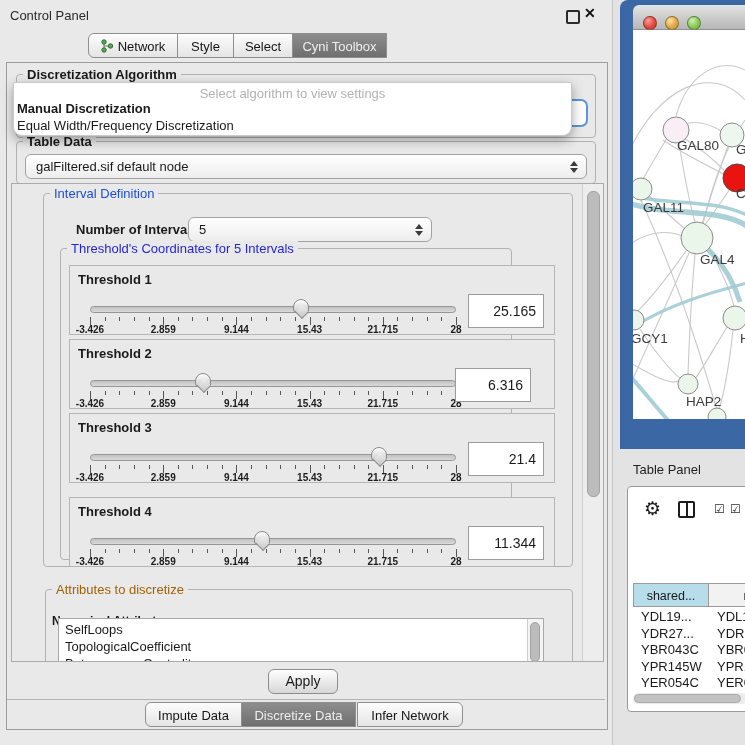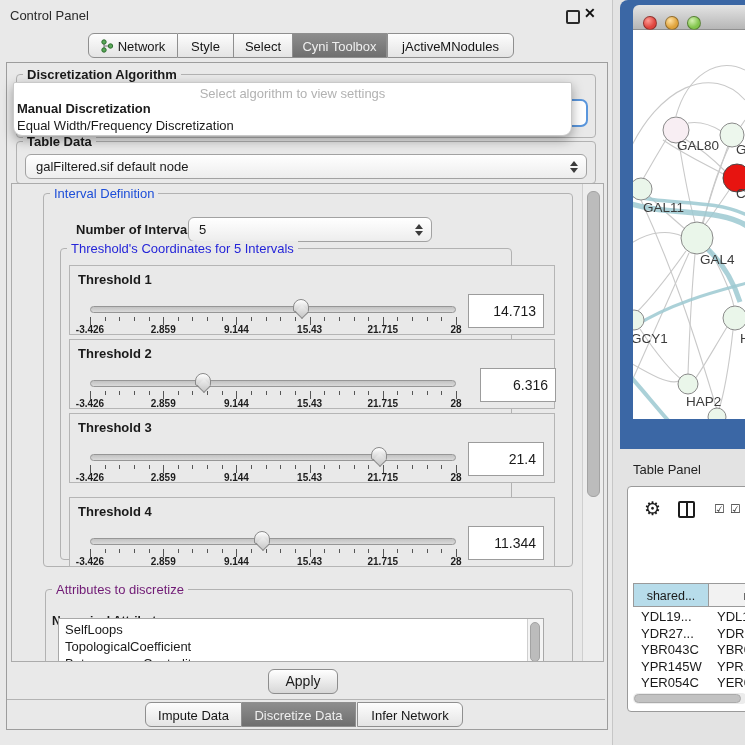--- a/index.html
+++ b/index.html
@@ -103,21 +103,20 @@
       <div class="tab first" style="left: 0px; width: 90px;"><span><svg width="13" height="14" style="vertical-align:-2px;margin-right:4px;">
             <line x1="3" y1="3" x2="3" y2="11" stroke="#777" stroke-width="1"></line>
             <line x1="3" y1="7" x2="9" y2="7" stroke="#777" stroke-width="1"></line>
             <circle cx="3" cy="3" r="2.2" fill="#57a857" stroke="#2f6e2f"></circle>
             <circle cx="3" cy="11" r="2.2" fill="#57a857" stroke="#2f6e2f"></circle>
             <circle cx="9.5" cy="7" r="2.2" fill="#57a857" stroke="#2f6e2f"></circle>
           </svg></span><span class="tlabel">Network</span></div>
       <div class="tab mid" style="left: 90px; width: 56px;"><span class="tlabel">Style</span></div>
       <div class="tab mid" style="left: 146px; width: 59px;"><span class="tlabel">Select</span></div>
       <div class="tab mid sel" style="left: 205px; width: 94px;"><span class="tlabel">Cyni Toolbox</span></div>
-      <div class="tab last" style="left: 299px; width: 127px;"><span class="tlabel">jActiveMNodules</span></div>
     </div>
 
   <div class="abs" id="content-panel"></div>
 
   <div class="group" id="algo-group" style="left:16px;top:74px;width:580px;height:64px;">
     <div class="gtitle bold" style="left:6px;">Discretization Algorithm</div>
   </div>
   <div class="abs" id="focus-combo"></div>
 
   <div class="group" id="tabledata-group" style="left:16px;top:141px;width:580px;height:43px;">
@@ -173,21 +172,21 @@
             <div class="tick" style="left: 342.08px; top: 51px; height: 4px;"></div>
             <div class="tick" style="left: 356.72px; top: 51px; height: 4px;"></div>
             <div class="tick" style="left: 371.36px; top: 51px; height: 4px;"></div>
             <div class="tick" style="left: 386px; top: 51px; height: 8px;"></div>
             <div class="ticklbl" style="left: 20px; top: 58px;">-3.426</div>
             <div class="ticklbl" style="left: 93.2px; top: 58px;">2.859</div>
             <div class="ticklbl" style="left: 166.4px; top: 58px;">9.144</div>
             <div class="ticklbl" style="left: 239.6px; top: 58px;">15.43</div>
             <div class="ticklbl" style="left: 312.8px; top: 58px;">21.715</div>
             <div class="ticklbl" style="left: 386px; top: 58px;">28</div>
-            <div class="valbox" style="left: 398px; top: 28px; width: 76px; height: 34px; line-height: 32px; padding-right: 7px;">14.713</div>
+            <div class="valbox" style="left: 398px; top: 28px; width: 76px; height: 34px; line-height: 32px; padding-right: 7px;">25.165</div>
           </div>
           <div class="thr-box" style="left: 8px; top: 90px; width: 486px; height: 70px;">
             <div class="thr-label">Threshold 2</div>
             <div class="track" style="left: 20px; top: 40px; width: 366px;"></div>
             <div class="thumb" style="left: 125.459px; top: 33px;"></div>
             <div class="tick" style="left: 20px; top: 51px; height: 8px;"></div>
             <div class="tick" style="left: 34.64px; top: 51px; height: 4px;"></div>
             <div class="tick" style="left: 49.28px; top: 51px; height: 4px;"></div>
             <div class="tick" style="left: 63.92px; top: 51px; height: 4px;"></div>
             <div class="tick" style="left: 78.56px; top: 51px; height: 4px;"></div>
@@ -211,21 +210,21 @@
             <div class="tick" style="left: 342.08px; top: 51px; height: 4px;"></div>
             <div class="tick" style="left: 356.72px; top: 51px; height: 4px;"></div>
             <div class="tick" style="left: 371.36px; top: 51px; height: 4px;"></div>
             <div class="tick" style="left: 386px; top: 51px; height: 8px;"></div>
             <div class="ticklbl" style="left: 20px; top: 58px;">-3.426</div>
             <div class="ticklbl" style="left: 93.2px; top: 58px;">2.859</div>
             <div class="ticklbl" style="left: 166.4px; top: 58px;">9.144</div>
             <div class="ticklbl" style="left: 239.6px; top: 58px;">15.43</div>
             <div class="ticklbl" style="left: 312.8px; top: 58px;">21.715</div>
             <div class="ticklbl" style="left: 386px; top: 58px;">28</div>
-            <div class="valbox" style="left: 410px; top: 28px; width: 76px; height: 34px; line-height: 32px; padding-right: 7px;">6.316</div>
+            <div class="valbox" style="left: 385px; top: 28px; width: 76px; height: 34px; line-height: 32px; padding-right: 7px;">6.316</div>
           </div>
           <div class="thr-box" style="left: 8px; top: 164px; width: 486px; height: 70px;">
             <div class="thr-label">Threshold 3</div>
             <div class="track" style="left: 20px; top: 40px; width: 366px;"></div>
             <div class="thumb" style="left: 301.134px; top: 33px;"></div>
             <div class="tick" style="left: 20px; top: 51px; height: 8px;"></div>
             <div class="tick" style="left: 34.64px; top: 51px; height: 4px;"></div>
             <div class="tick" style="left: 49.28px; top: 51px; height: 4px;"></div>
             <div class="tick" style="left: 63.92px; top: 51px; height: 4px;"></div>
             <div class="tick" style="left: 78.56px; top: 51px; height: 4px;"></div>
@@ -292,21 +291,21 @@
             <div class="ticklbl" style="left: 93.2px; top: 58px;">2.859</div>
             <div class="ticklbl" style="left: 166.4px; top: 58px;">9.144</div>
             <div class="ticklbl" style="left: 239.6px; top: 58px;">15.43</div>
             <div class="ticklbl" style="left: 312.8px; top: 58px;">21.715</div>
             <div class="ticklbl" style="left: 386px; top: 58px;">28</div>
             <div class="valbox" style="left: 398px; top: 28px; width: 76px; height: 34px; line-height: 32px; padding-right: 7px;">11.344</div>
           </div>
         </div>
       </div>
       <div class="group" style="left: 33px; top: 405px; width: 528px; height: 150px;">
-        <div class="gtitle" style="left: 6px; color: #701a75;">Attributes to discretize</div>
+        <div class="gtitle" style="left: 6px; color: #a16207;">Attributes to discretize</div>
         <div class="abs bold" style="left: 6px; top: 24px; font-size: 12px;">Numerical Attributes</div>
         <div id="attr-list" style="left: 12px; top: 28px; width: 486px; height: 110px; position: absolute;">
           <div class="attr-item" style="top: 3px;">SelfLoops</div>
           <div class="attr-item" style="top: 20px;">TopologicalCoefficient</div>
           <div class="attr-item" style="top: 37px;">BetweennessCentrality</div>
           <div class="sb-track-v" style="right: 0px; top: 0px; width: 15px; height: 100%;">
             <div class="sb-thumb" style="left: 2px; top: 3px; width: 10px; height: 40px;"></div>
           </div>
         </div>
       </div>

